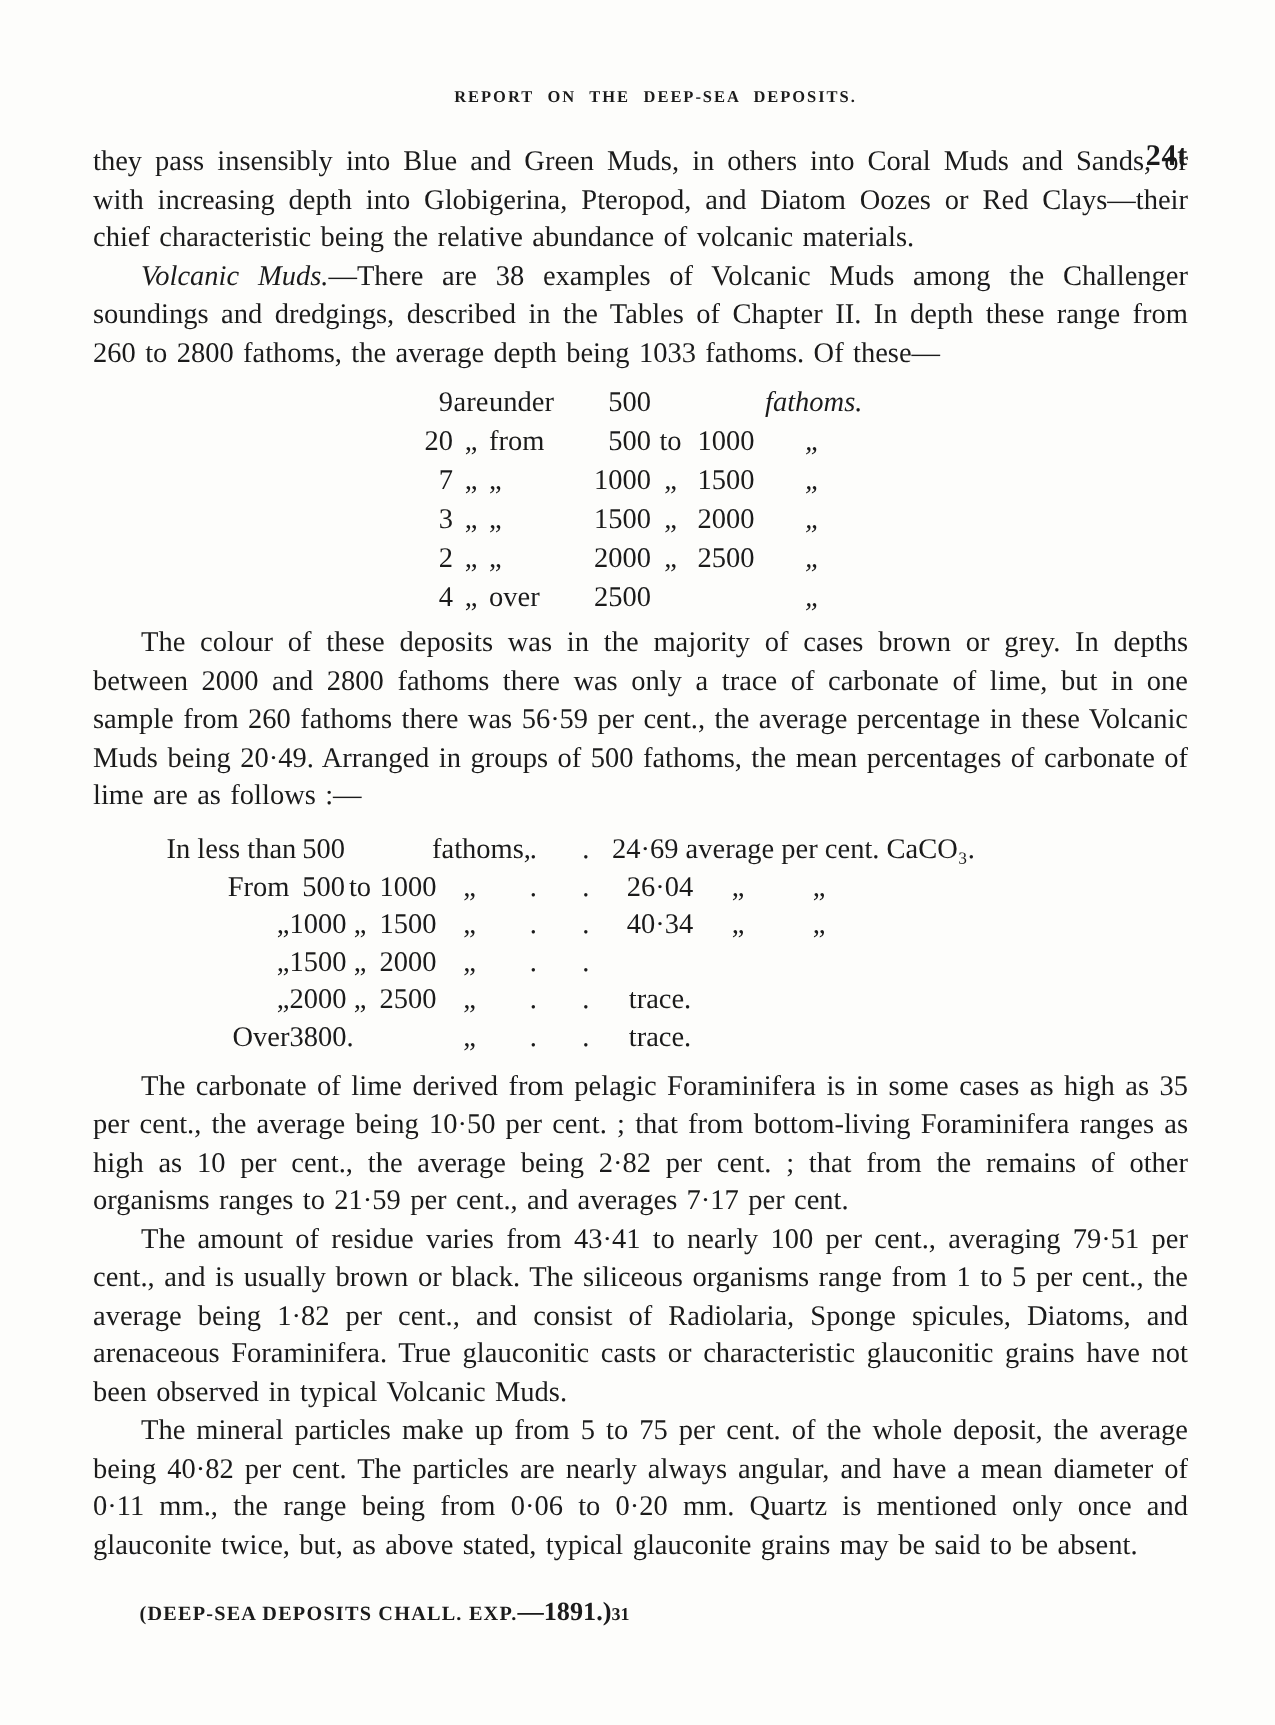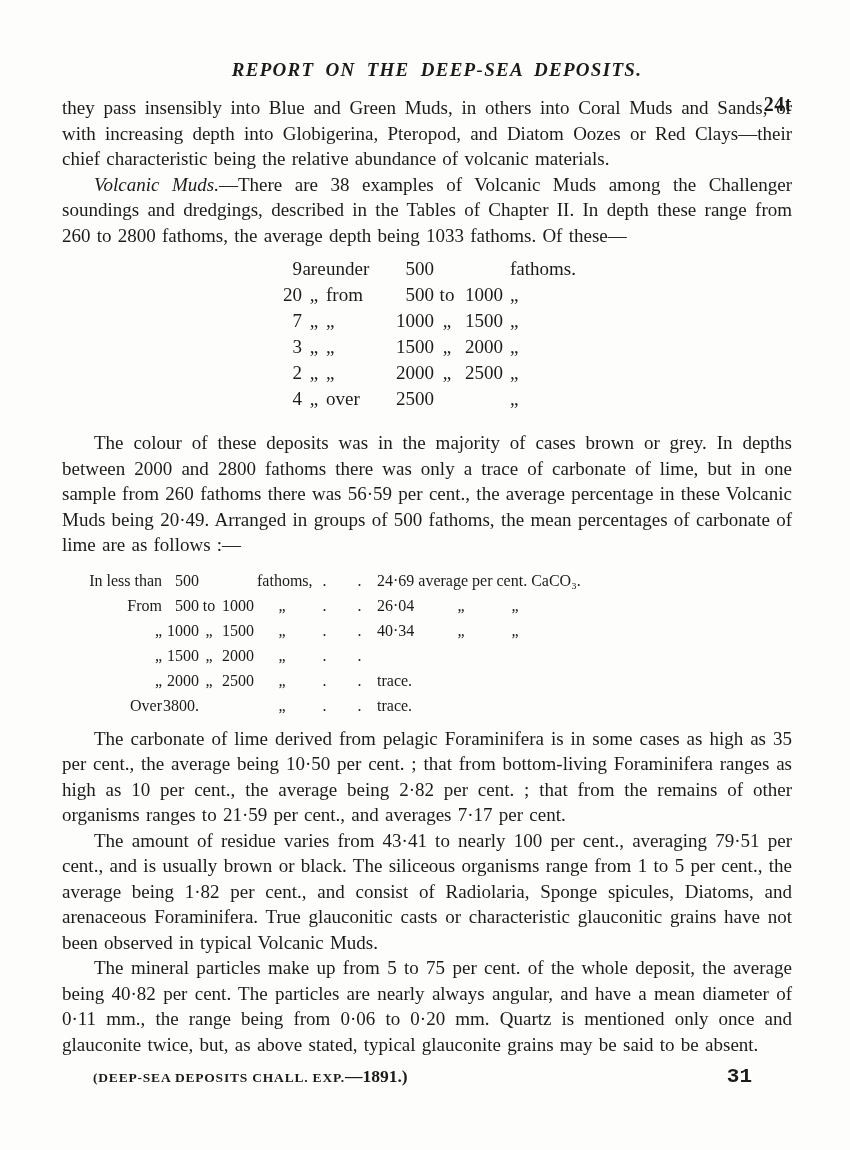--- a/index.html
+++ b/index.html
@@ -20,26 +20,25 @@
     box-sizing: border-box;
   }
 
   
   .head-row { position: relative; height: 28px; }
   .running-head {
     position: absolute;
     left: calc(50% + 10px);
     transform: translateX(-50%);
     top: 4px;
-    font-size: 19px;
+    font-size: 11px;
     font-weight: bold;
     letter-spacing: 1.3px;
     word-spacing: 5px;
     white-space: nowrap;
-    font-style: italic;
   }
   .signature {
     position: absolute;
     right: 0;
     top: 0;
     font-size: 20px;
     font-weight: bold;
     letter-spacing: 0.5px;
     margin-top: 38px;
   }
@@ -59,51 +58,50 @@
 
   
   .t1 { margin: 8px 0 0 220px; font-size: 19px; line-height: 26px; }
   .t1-row { display: grid; grid-template-columns: 20px 24px 64px 44px 26px 50px 64px; }
   .t1 .cnt { text-align: right; }
   .t1 .dit { text-align: center; }
   .t1 .wrd { text-align: left; }
   .t1 .nn1 { text-align: right; }
   .t1 .cnj { text-align: center; }
   .t1 .nn2 { text-align: left; padding-left: 5px; }
-  .t1 .unt { text-align: left; }
-
-  
-  .t2 { margin: 10px 0 8px 18px; font-size: 16px; line-height: 25px; }
+  .t1 .unt { text-align: center; font-style: italic; }
+
+  
+  .t2 { margin: 10px 0 8px 49px; font-size: 19px; line-height: 25px; }
   .t2-row { display: grid; grid-template-columns: 82px 37px 20px 38px 50px 35px 35px auto; }
   .t2 .lbl { text-align: right; white-space: nowrap; }
   .t2 .nn1 { text-align: right; }
   .t2 .cnj { text-align: center; }
   .t2 .nn2 { text-align: left; padding-left: 3px; }
   .t2 .unt { text-align: center; }
   .t2 .dot { text-align: center; }
   .t2 .vgrp { white-space: nowrap; }
-  .t2 .val { display: inline-block; min-width: 64px; text-align: left; }
+  .t2 .val { display: inline-block; min-width: 64px; text-align: center; }
   .t2 .dt1 { display: inline-block; width: 40px; text-align: center; }
   .t2 .dt2 { display: inline-block; width: 68px; text-align: center; }
 
-  p.mid { margin-top: 18px; }
+  p.mid { margin-top: 4px; }
 
   
   .footer {
     display: flex;
     align-items: baseline;
-    justify-content: space-between;
-    margin-top: 6px;
+    margin-top: 19px;
     padding-left: 31px;
     padding-right: 40px;
   }
   .footer-left { white-space: nowrap; }
   .fcaps { font-size: 13.5px; letter-spacing: 0.8px; font-weight: 600; }
   .fyear { font-size: 17.5px; font-weight: 600; }
-  .footer-page { font-size: 21px; font-weight: bold; font-family: Liberation Mono, monospace; }
+  .footer-page { font-size: 12px; font-weight: bold; }
 </style>
 </head>
 <body>
 
 <div class="page">
   <div class="content">
 
     <div class="head-row">
       <div class="running-head">REPORT ON THE DEEP-SEA DEPOSITS.</div>
       <div class="signature">24t</div>

